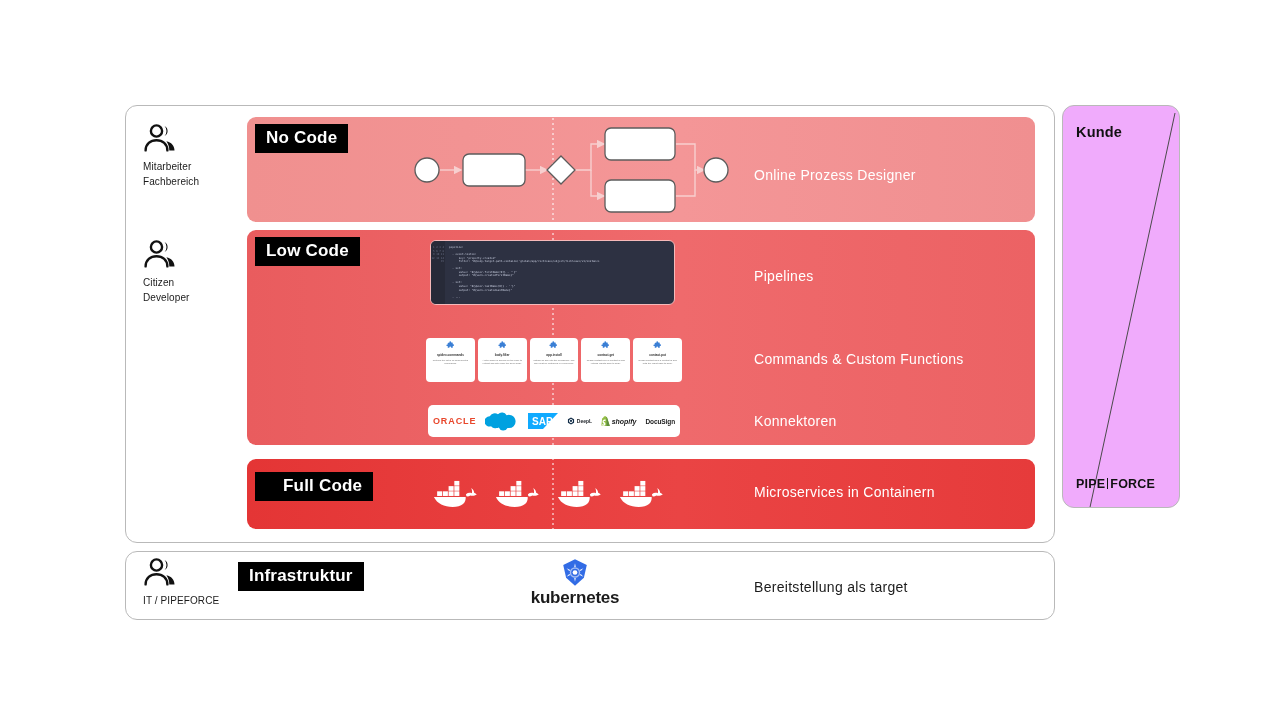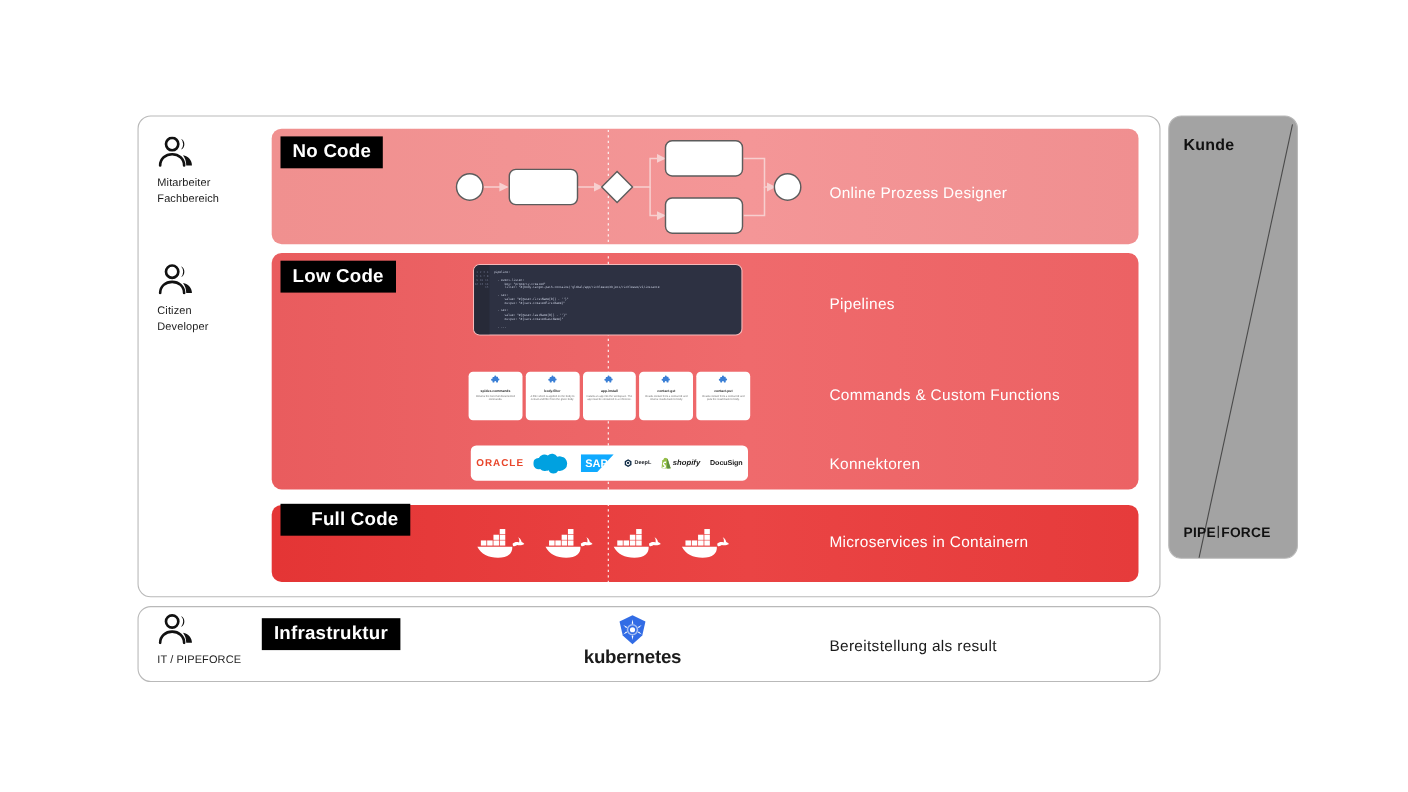--- a/index.html
+++ b/index.html
@@ -16,21 +16,21 @@
   .main-panel{
     position:absolute;left:125px;top:105px;width:930px;height:438px;
     background:#fff;border:1px solid #b9b9b9;border-radius:12px;box-sizing:border-box;
   }
   .infra-panel{
     position:absolute;left:125px;top:551px;width:930px;height:69px;
     background:#fff;border:1px solid #b9b9b9;border-radius:12px;box-sizing:border-box;
   }
   .kunde-panel{
     position:absolute;left:1062px;top:105px;width:118px;height:403px;
-    background:#a3a3a3;border:1px solid #b9b9b9;border-radius:12px;box-sizing:border-box;
+    background:#f0abfc;border:1px solid #b9b9b9;border-radius:12px;box-sizing:border-box;
     overflow:hidden;
   }
   .kunde-title{
     position:absolute;left:13px;top:18px;
     font-size:14.5px;font-weight:bold;color:#111;letter-spacing:.2px;
   }
   .kunde-diag{position:absolute;left:0;top:0;width:118px;height:515px;}
   .pipeforce-logo{
     position:absolute;left:13px;bottom:16px;
     font-size:12.5px;font-weight:bold;color:#111;letter-spacing:.2px;
@@ -66,21 +66,21 @@
     background:linear-gradient(90deg,#e43535 0%,#ea4444 55%,#e63b3b 100%);
   }
 
   .tag{
     position:absolute;background:#000;color:#fff;
     font-size:17px;font-weight:bold;letter-spacing:.2px;
     padding:4px 11px 5px 11px;white-space:nowrap;z-index:6;
   }
   .tag-nocode{left:255px;top:124px;}
   .tag-lowcode{left:255px;top:237px;}
-  .tag-fullcode{left:255px;top:458px;padding-left:28px;}
+  .tag-fullcode{left:255px;top:472px;padding-left:28px;}
   .tag-infra{left:238px;top:562px;}
 
   .band-label{
     position:absolute;color:#fff;font-size:14px;letter-spacing:.3px;
     white-space:nowrap;z-index:5;
   }
   .lbl-designer{left:754px;top:167px;}
   .lbl-pipelines{left:754px;top:268px;}
   .lbl-commands{left:754px;top:351px;}
   .lbl-konnektoren{left:754px;top:413px;}
@@ -415,21 +415,21 @@
         <path d="M16 26.2l.8-3.9-.8-.5-.8.5z"></path>
         <path d="M6.7 11.2l3.6 1.7.1.95-.8.5z"></path>
         <path d="M25.3 20.8l-3.6-1.7-.1-.95.8-.5z"></path>
         <path d="M6.7 20.8l3.6-1.7.1-.95-.8-.5z"></path>
         <path d="M25.3 11.2l-3.6 1.7-.1.95.8.5z"></path>
         <path d="M16 10.2a5.8 5.8 0 1 0 0 11.6 5.8 5.8 0 0 0 0-11.6zm0 1.6a4.2 4.2 0 1 1 0 8.4 4.2 4.2 0 0 1 0-8.4z" opacity=".55"></path>
       </g>
     </svg>
     <div class="k8s-txt">kubernetes</div>
   </div>
-  <div class="lbl-ipaas">Bereitstellung als result</div>
+  <div class="lbl-ipaas">Bereitstellung als target</div>
 
   <div class="kunde-panel">
     <div class="kunde-title">Kunde</div>
     <svg class="kunde-diag" viewBox="0 0 118 515" preserveAspectRatio="none">
       <line x1="4" y1="508" x2="112" y2="7" stroke="#4a4a4a" stroke-width="1"></line>
     </svg>
     <div class="pipeforce-logo">
       <span>PIPE</span><span class="bar"></span><span>FORCE</span>
     </div>
   </div>

